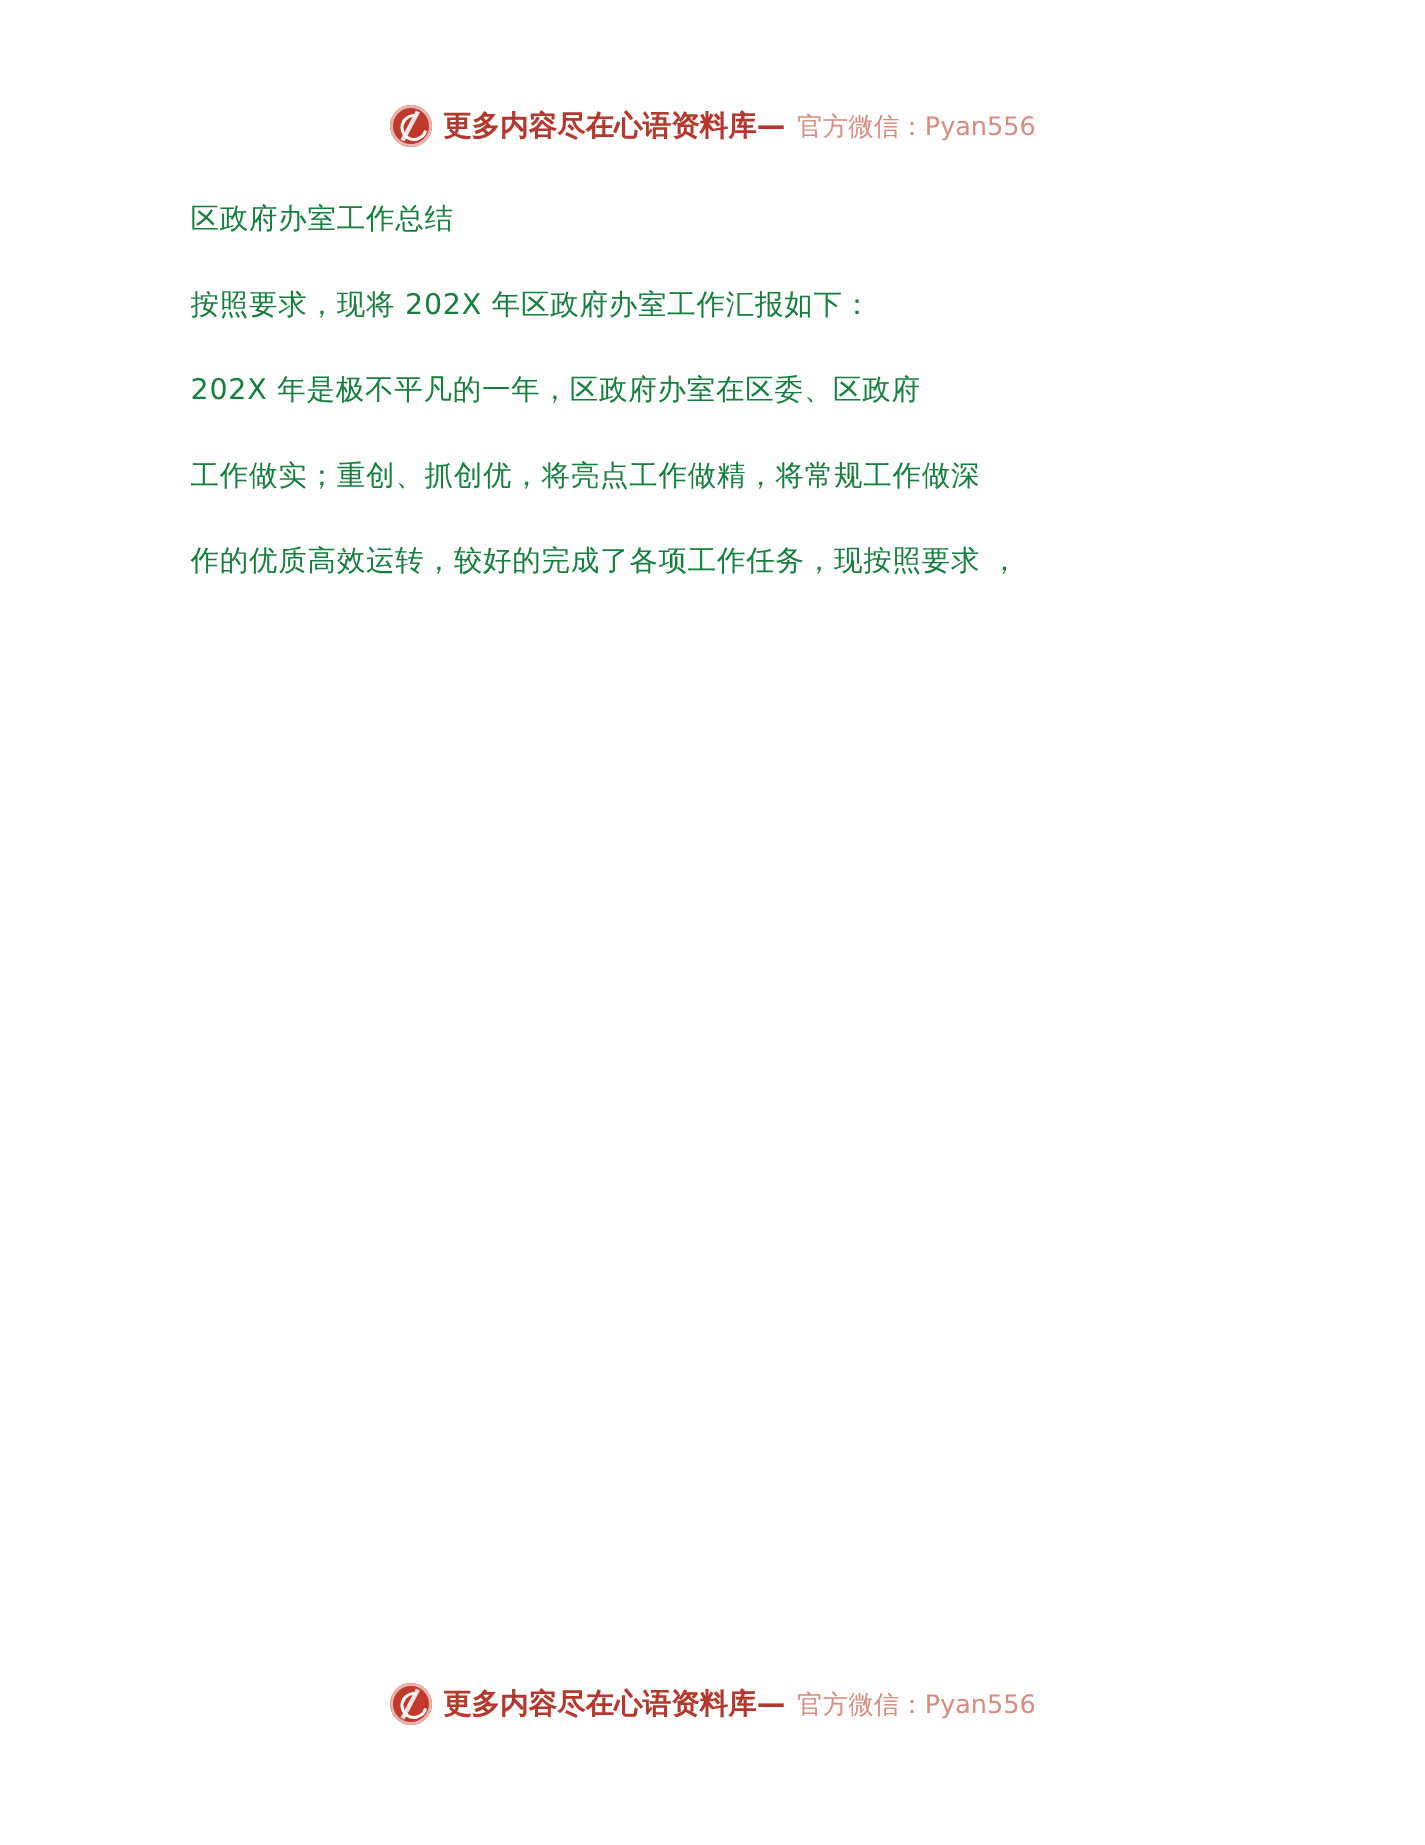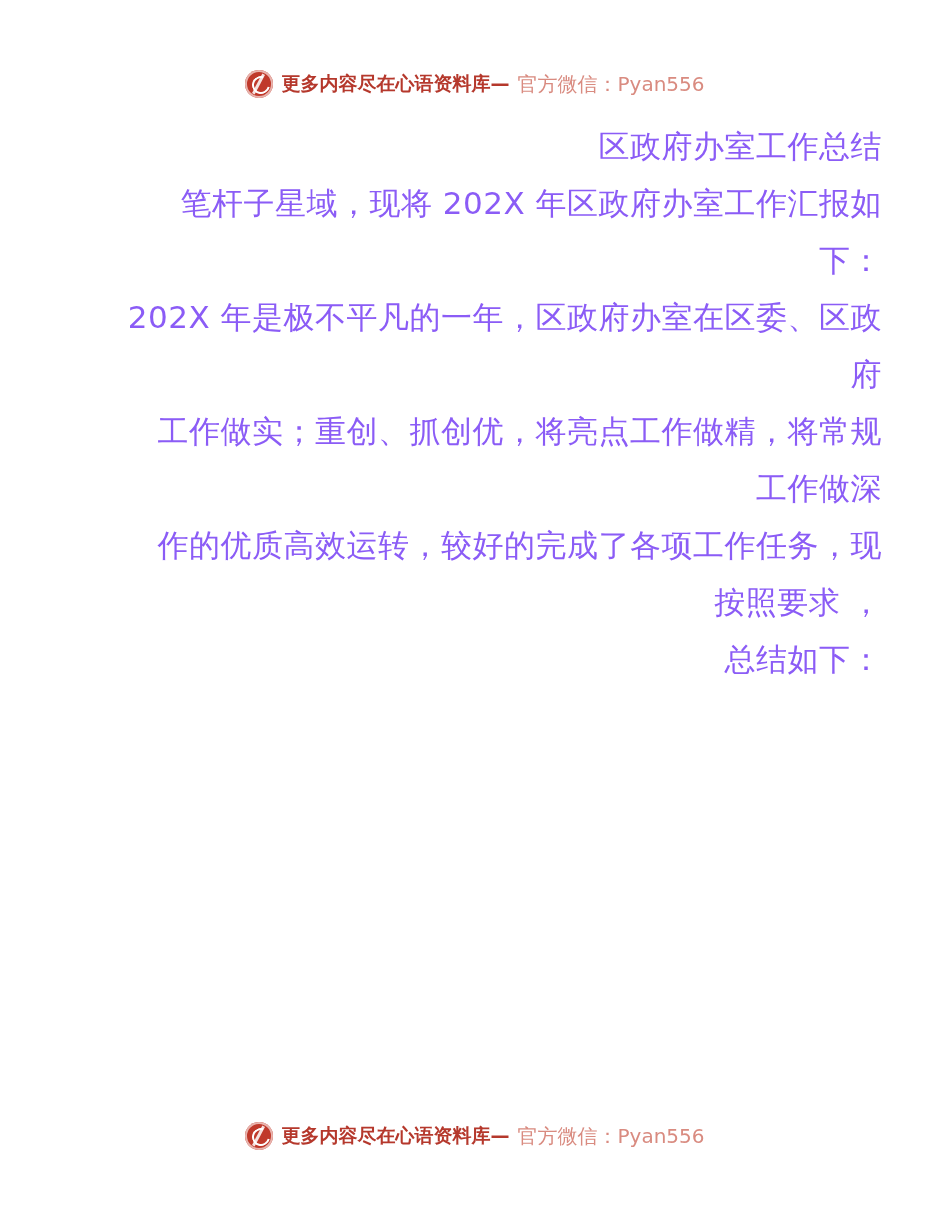--- a/index.html
+++ b/index.html
@@ -71,62 +71,61 @@
   }
   .banner-main {
     font-family: "DejaVu Sans", sans-serif;
     font-weight: bold;
     font-size: 19px;
     color: #b5382c;
     letter-spacing: 0px;
   }
   .banner-sub {
     font-family: "DejaVu Sans", sans-serif;
-    font-size: 20px;
+    font-size: 17px;
     color: #d98b80;
     letter-spacing: 0px;
   }
 
   
   .doc {
     position: absolute;
     left: 72px;
     top: 118px;
     width: 810px;
   }
   .para {
     font-family: "DejaVu Sans", sans-serif;
-    font-size: 31px;
+    font-size: 19px;
     line-height: 57px;
-    color: #8b5cf6;
+    color: #15803d;
     letter-spacing: 0.5px;
-    text-align: right;
+    text-align: left;
     margin: 0;
   }
   .indent { text-indent: 55px; }
   .mono-ish { letter-spacing: 1px; }
 </style>
 </head>
 <body>
 
 <div class="page">
 
   <div class="banner banner-top">
     <span class="banner-logo"></span>
     <span class="banner-main">更多内容尽在心语资料库—</span>
     <span class="banner-sub">官方微信：Pyan556</span>
   </div>
 
   <div class="doc">
     <p class="para indent">区政府办室工作总结</p>
-    <p class="para indent">笔杆子星域，现将 202X 年区政府办室工作汇报如下：</p>
+    <p class="para indent">按照要求，现将 202X 年区政府办室工作汇报如下：</p>
     <p class="para indent">202X 年是极不平凡的一年，区政府办室在区委、区政府</p>
     <p class="para indent">工作做实；重创、抓创优，将亮点工作做精，将常规工作做深</p>
     <p class="para indent">作的优质高效运转，较好的完成了各项工作任务，现按照要求 ，</p>
-    <p class="para indent">总结如下：</p>
   </div>
 
   <div class="banner banner-bottom">
     <span class="banner-logo"></span>
     <span class="banner-main">更多内容尽在心语资料库—</span>
     <span class="banner-sub">官方微信：Pyan556</span>
   </div>
 
 </div>
 

